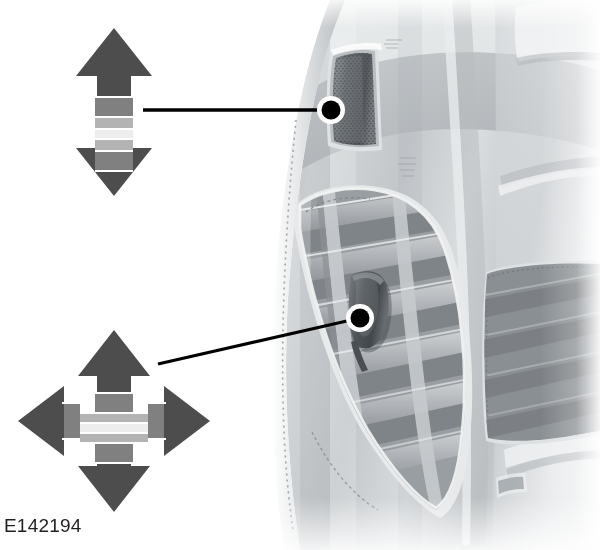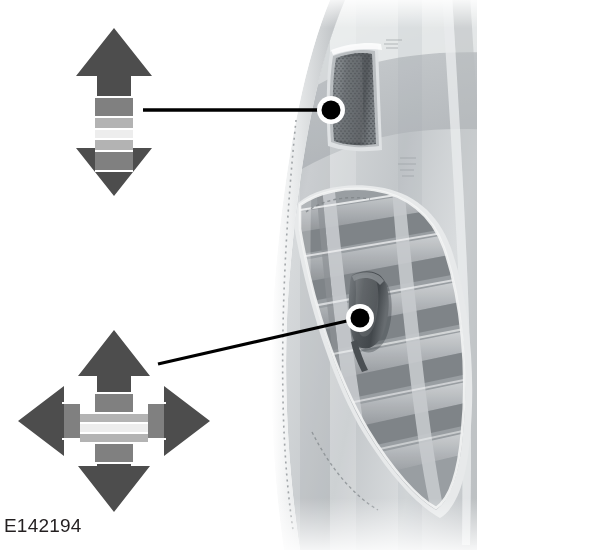--- a/index.html
+++ b/index.html
@@ -5,21 +5,21 @@
   html, body {
     margin: 0;
     padding: 0;
     background: #ffffff;
   }
   body {
     font-family: "Liberation Sans", sans-serif;
   }
   #figure-root {
     position: relative;
-    width: 477px;
+    width: 600px;
     height: 550px;
     background: #ffffff;
     overflow: hidden;
   }
   #figure-svg {
     position: absolute;
     left: 0;
     top: 0;
     width: 600px;
     height: 550px;

